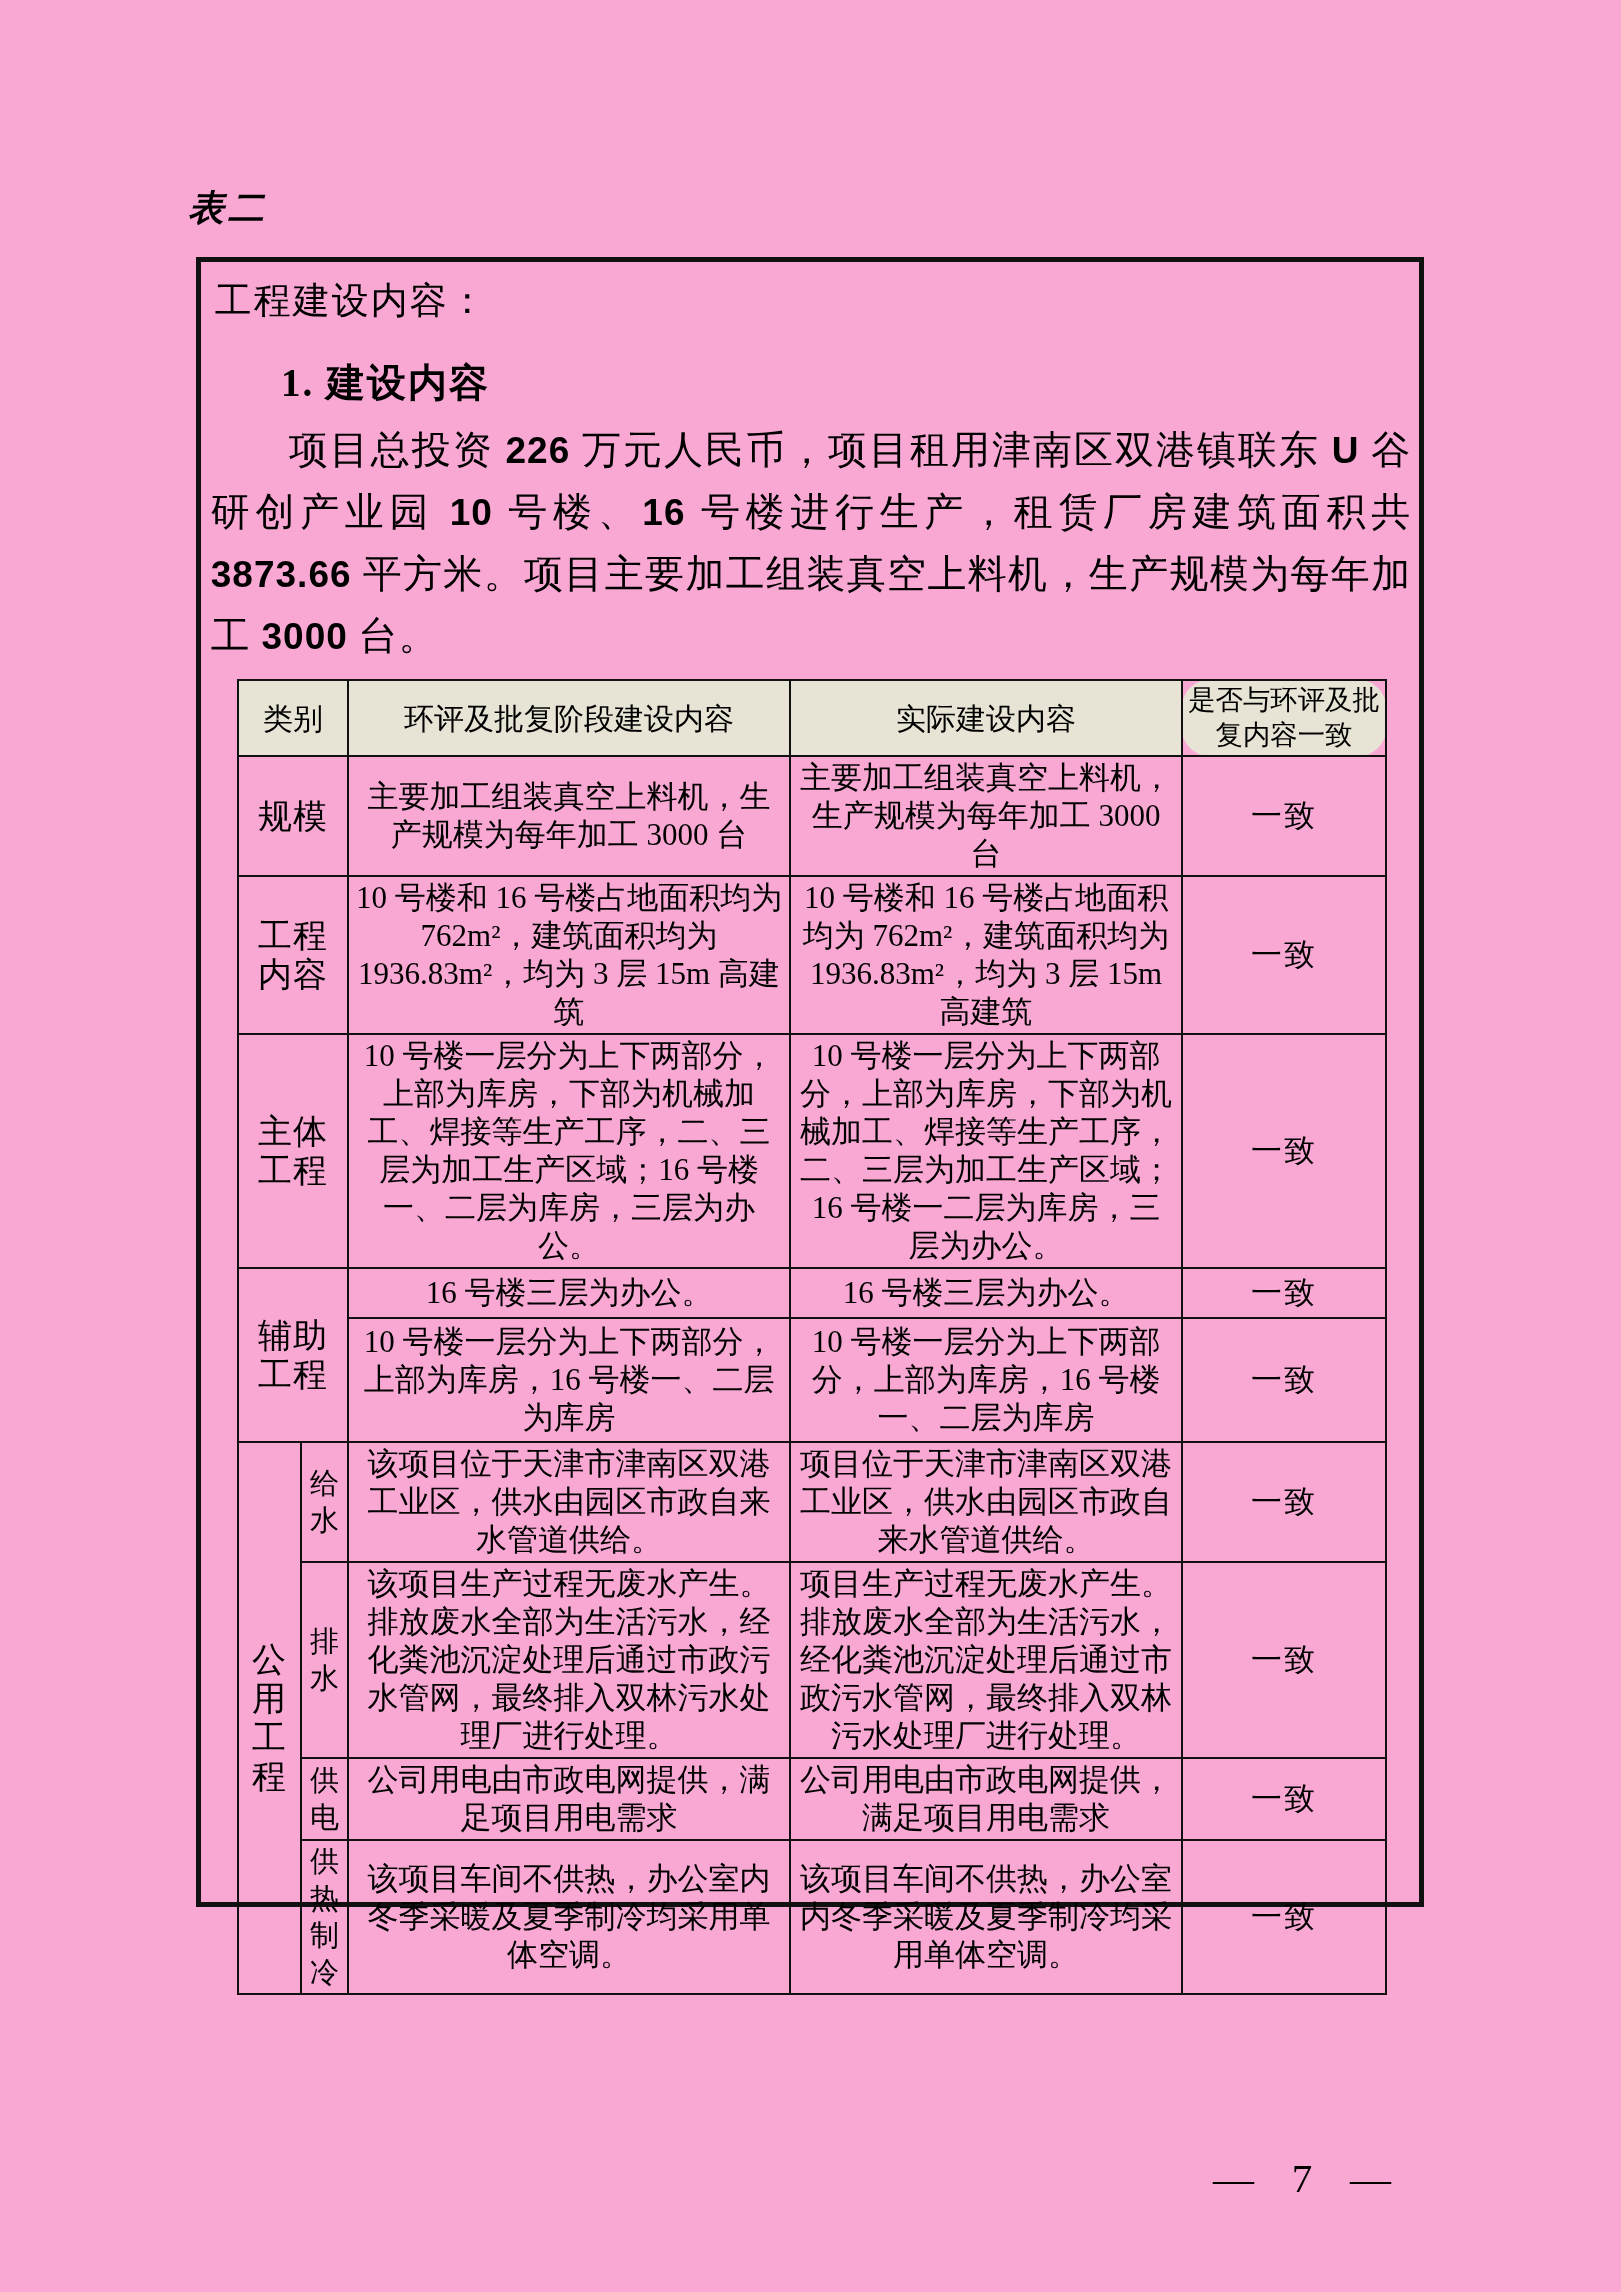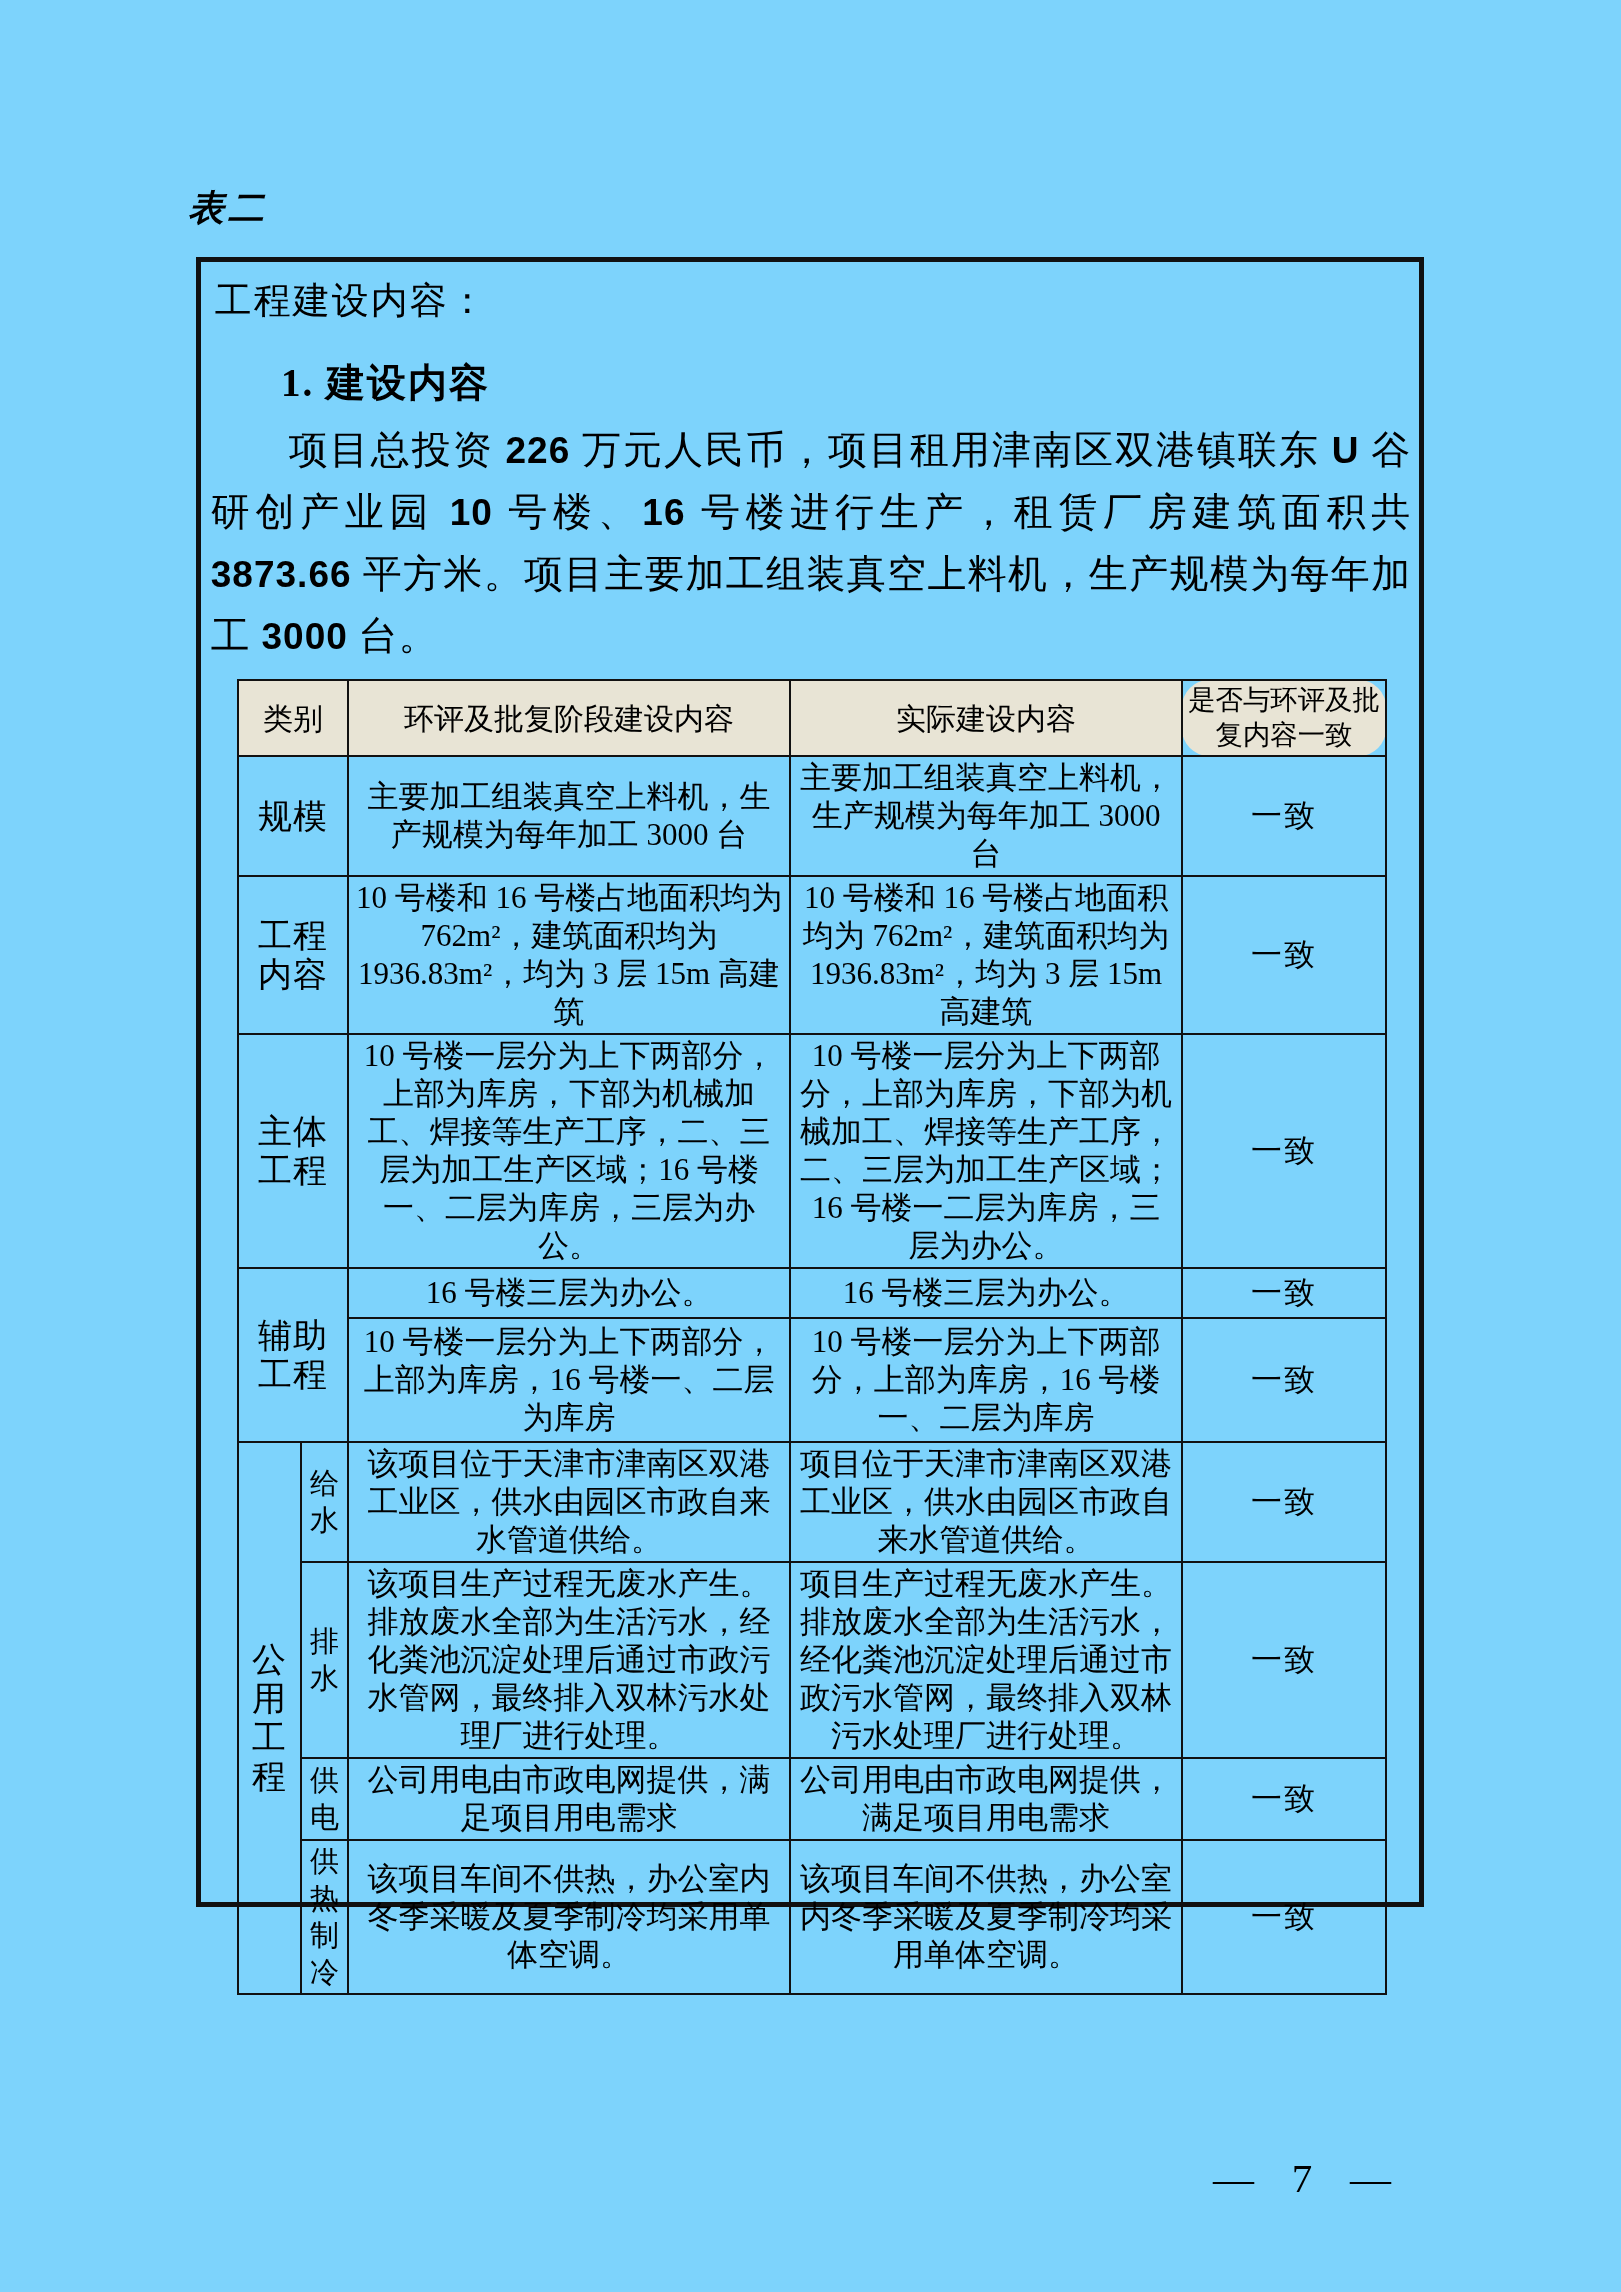--- a/index.html
+++ b/index.html
@@ -5,21 +5,21 @@
   * { margin: 0; padding: 0; box-sizing: border-box; }
   html, body { background: #ffffff; }
   body {
     font-family: "Liberation Serif", "DejaVu Serif", serif;
     color: #000;
   }
   .page {
     position: relative;
     width: 1621px;
     height: 2293px;
-    background: #7dd3fc;
+    background: #f9a8d4;
     overflow: hidden;
   }
   .doc-tag {
     position: absolute;
     left: 188px;
     top: 184px;
     font-size: 36px;
     font-weight: bold;
     font-style: italic;
     letter-spacing: 3.9px;

